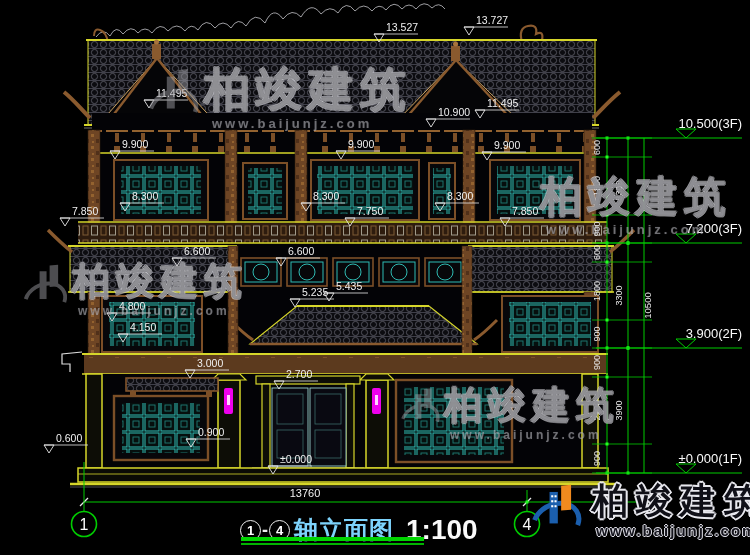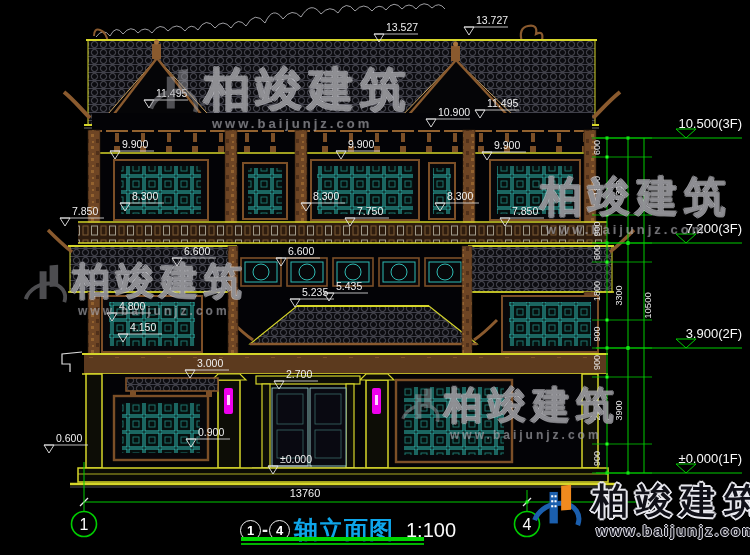--- a/index.html
+++ b/index.html
@@ -23,22 +23,22 @@
   .brand-body{display:flex;flex-direction:column;margin-left:6px;}
   .brand-name{font-size:36px;font-weight:bold;line-height:1;letter-spacing:8px;color:#101018;white-space:nowrap;
      text-shadow:-2px 0 #e8e8ee,2px 0 #e8e8ee,0 -2px #e8e8ee,0 2px #e8e8ee,-1px -1px #e8e8ee,1px 1px #e8e8ee,-1px 1px #e8e8ee,1px -1px #e8e8ee;}
   .brand-url{font-size:15px;font-weight:bold;letter-spacing:2px;color:#15151d;margin-top:3px;margin-left:4px;white-space:nowrap;
      text-shadow:-1px 0 #dcdce4,1px 0 #dcdce4,0 -1px #dcdce4,0 1px #dcdce4;}
   
   .titleblock{position:absolute;left:240px;top:514px;display:flex;align-items:center;color:#fff;}
   .ax-circle{display:inline-flex;align-items:center;justify-content:center;width:19px;height:19px;
      border:1.6px solid #efefef;border-radius:50%;font-size:13px;font-weight:bold;color:#fff;flex:0 0 auto;}
   .t-dash{font-size:18px;font-weight:bold;margin:0 1px;color:#efefef;}
-  .t-main{font-size:24px;font-weight:bold;letter-spacing:1px;margin-left:4px;color:#0ea5e9;}
-  .t-scale{font-size:20px;font-weight:normal;margin-left:12px;color:#fafafa;}
+  .t-main{font-size:24px;font-weight:bold;letter-spacing:1px;margin-left:4px;color:#7dd3fc;}
+  .t-scale{font-size:28px;font-weight:bold;margin-left:12px;color:#fafafa;}
   .t-underline1{position:absolute;left:241px;top:537px;width:183px;height:4px;background:#00d400;}
   .t-underline2{position:absolute;left:241px;top:543px;width:183px;height:2px;background:#00b400;}
 </style>
 </head>
 <body>
 
 <div id="stage">
 
 <svg id="dwg" width="750" height="555" viewBox="0 0 750 555">
   <defs>

